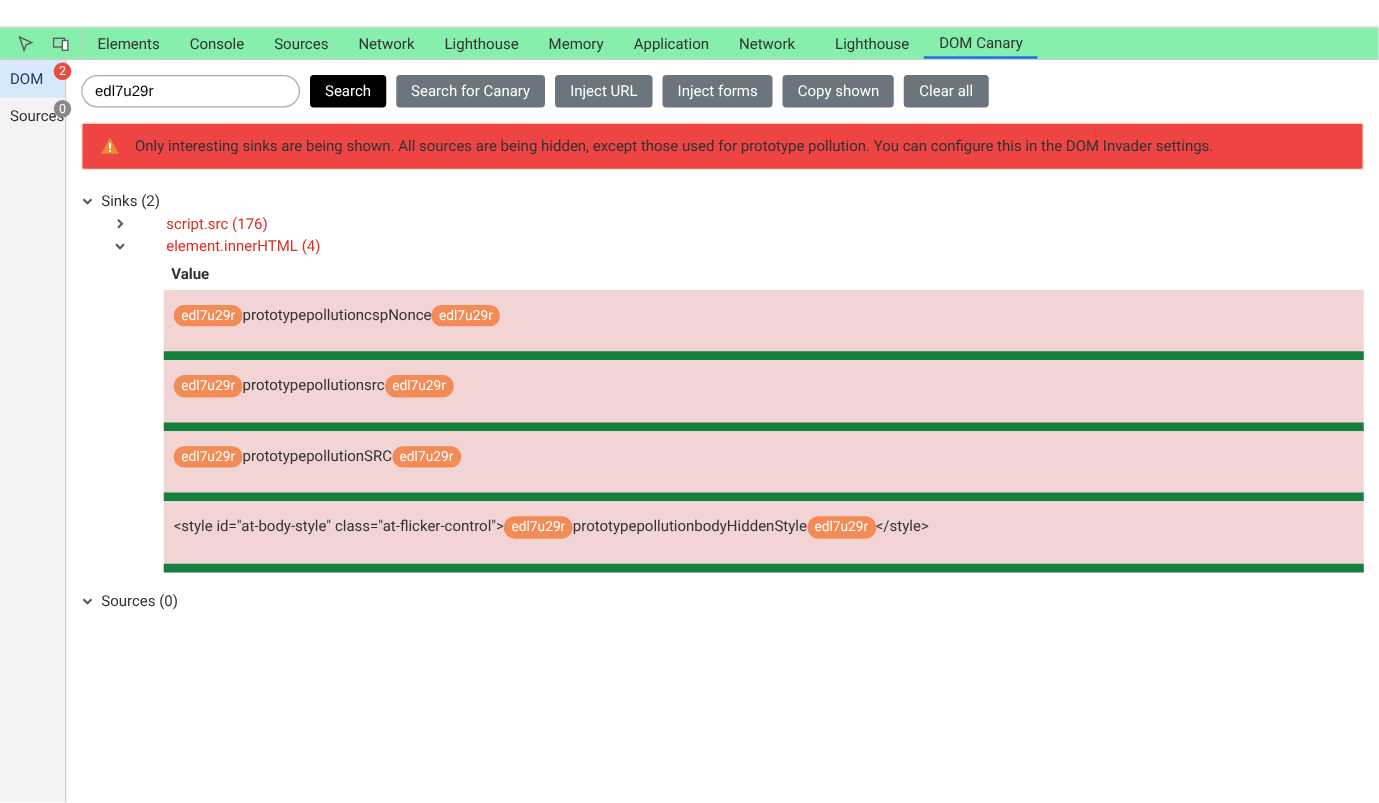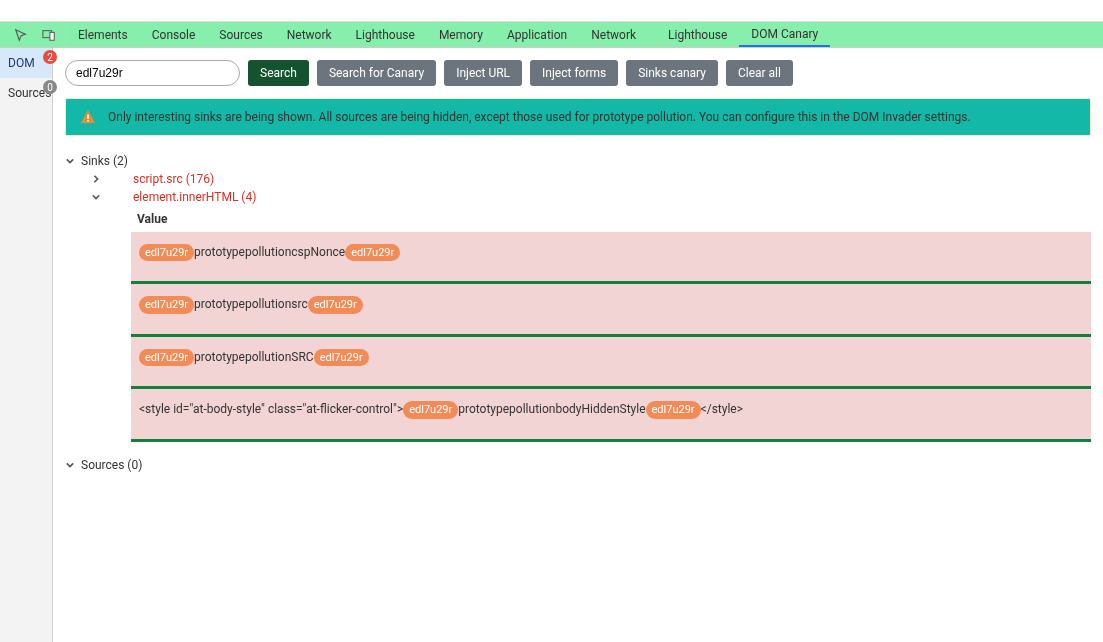--- a/index.html
+++ b/index.html
@@ -148,27 +148,27 @@
       border: none;
       border-radius: 3px;
       background: #6c757d;
       color: #fff;
       cursor: pointer;
       font-size: 12px;
       font-family: inherit;
     }
 
     .btn.primary {
-      background: #14532d;
+      background: #000000;
     }
 
     .banner {
       margin: 0 12px 8px 12px;
       padding: 10px 14px;
-      background: #14b8a6;
+      background: #ef4444;
       border: 1px solid #f0eac9;
       border-radius: 2px;
       display: flex;
       align-items: center;
       gap: 12px;
     }
 
     .banner-icon {
       width: 16px;
       height: 16px;
@@ -222,21 +222,21 @@
       font-size: 12px;
     }
 
     .value-rows {
       margin-left: 66px;
     }
 
     .value-row {
       background: #F2D4D4;
       padding: 12px 8px 20px 8px;
-      border-bottom: 3px solid #15803d;
+      border-bottom: 7px solid #15803d;
       font-size: 12px;
       font-family: inherit;
       word-break: break-all;
       line-height: 1.4;
     }
 
     .canary-tag {
       background: #F28B56;
       color: #fff;
       border-radius: 10px;
@@ -290,21 +290,21 @@
   </div>
 
   <div class="main-panel">
 
     <div class="toolbar">
       <input class="search-input" type="text" value="edl7u29r" style="">
       <button class="btn primary">Search</button>
       <button class="btn">Search for Canary</button>
       <button class="btn">Inject URL</button>
       <button class="btn">Inject forms</button>
-      <button class="btn">Sinks canary</button>
+      <button class="btn">Copy shown</button>
       <button class="btn">Clear all</button>
     </div>
 
     <div class="banner">
       <span class="banner-icon">
         <svg viewBox="0 0 16 16">
             <path d="M8 1 L15 14 L1 14 Z" fill="#E98C32"></path>
             <rect x="7.2" y="5.5" width="1.6" height="4.5" fill="#fff"></rect>
             <rect x="7.2" y="11" width="1.6" height="1.6" fill="#fff"></rect>
           </svg>

